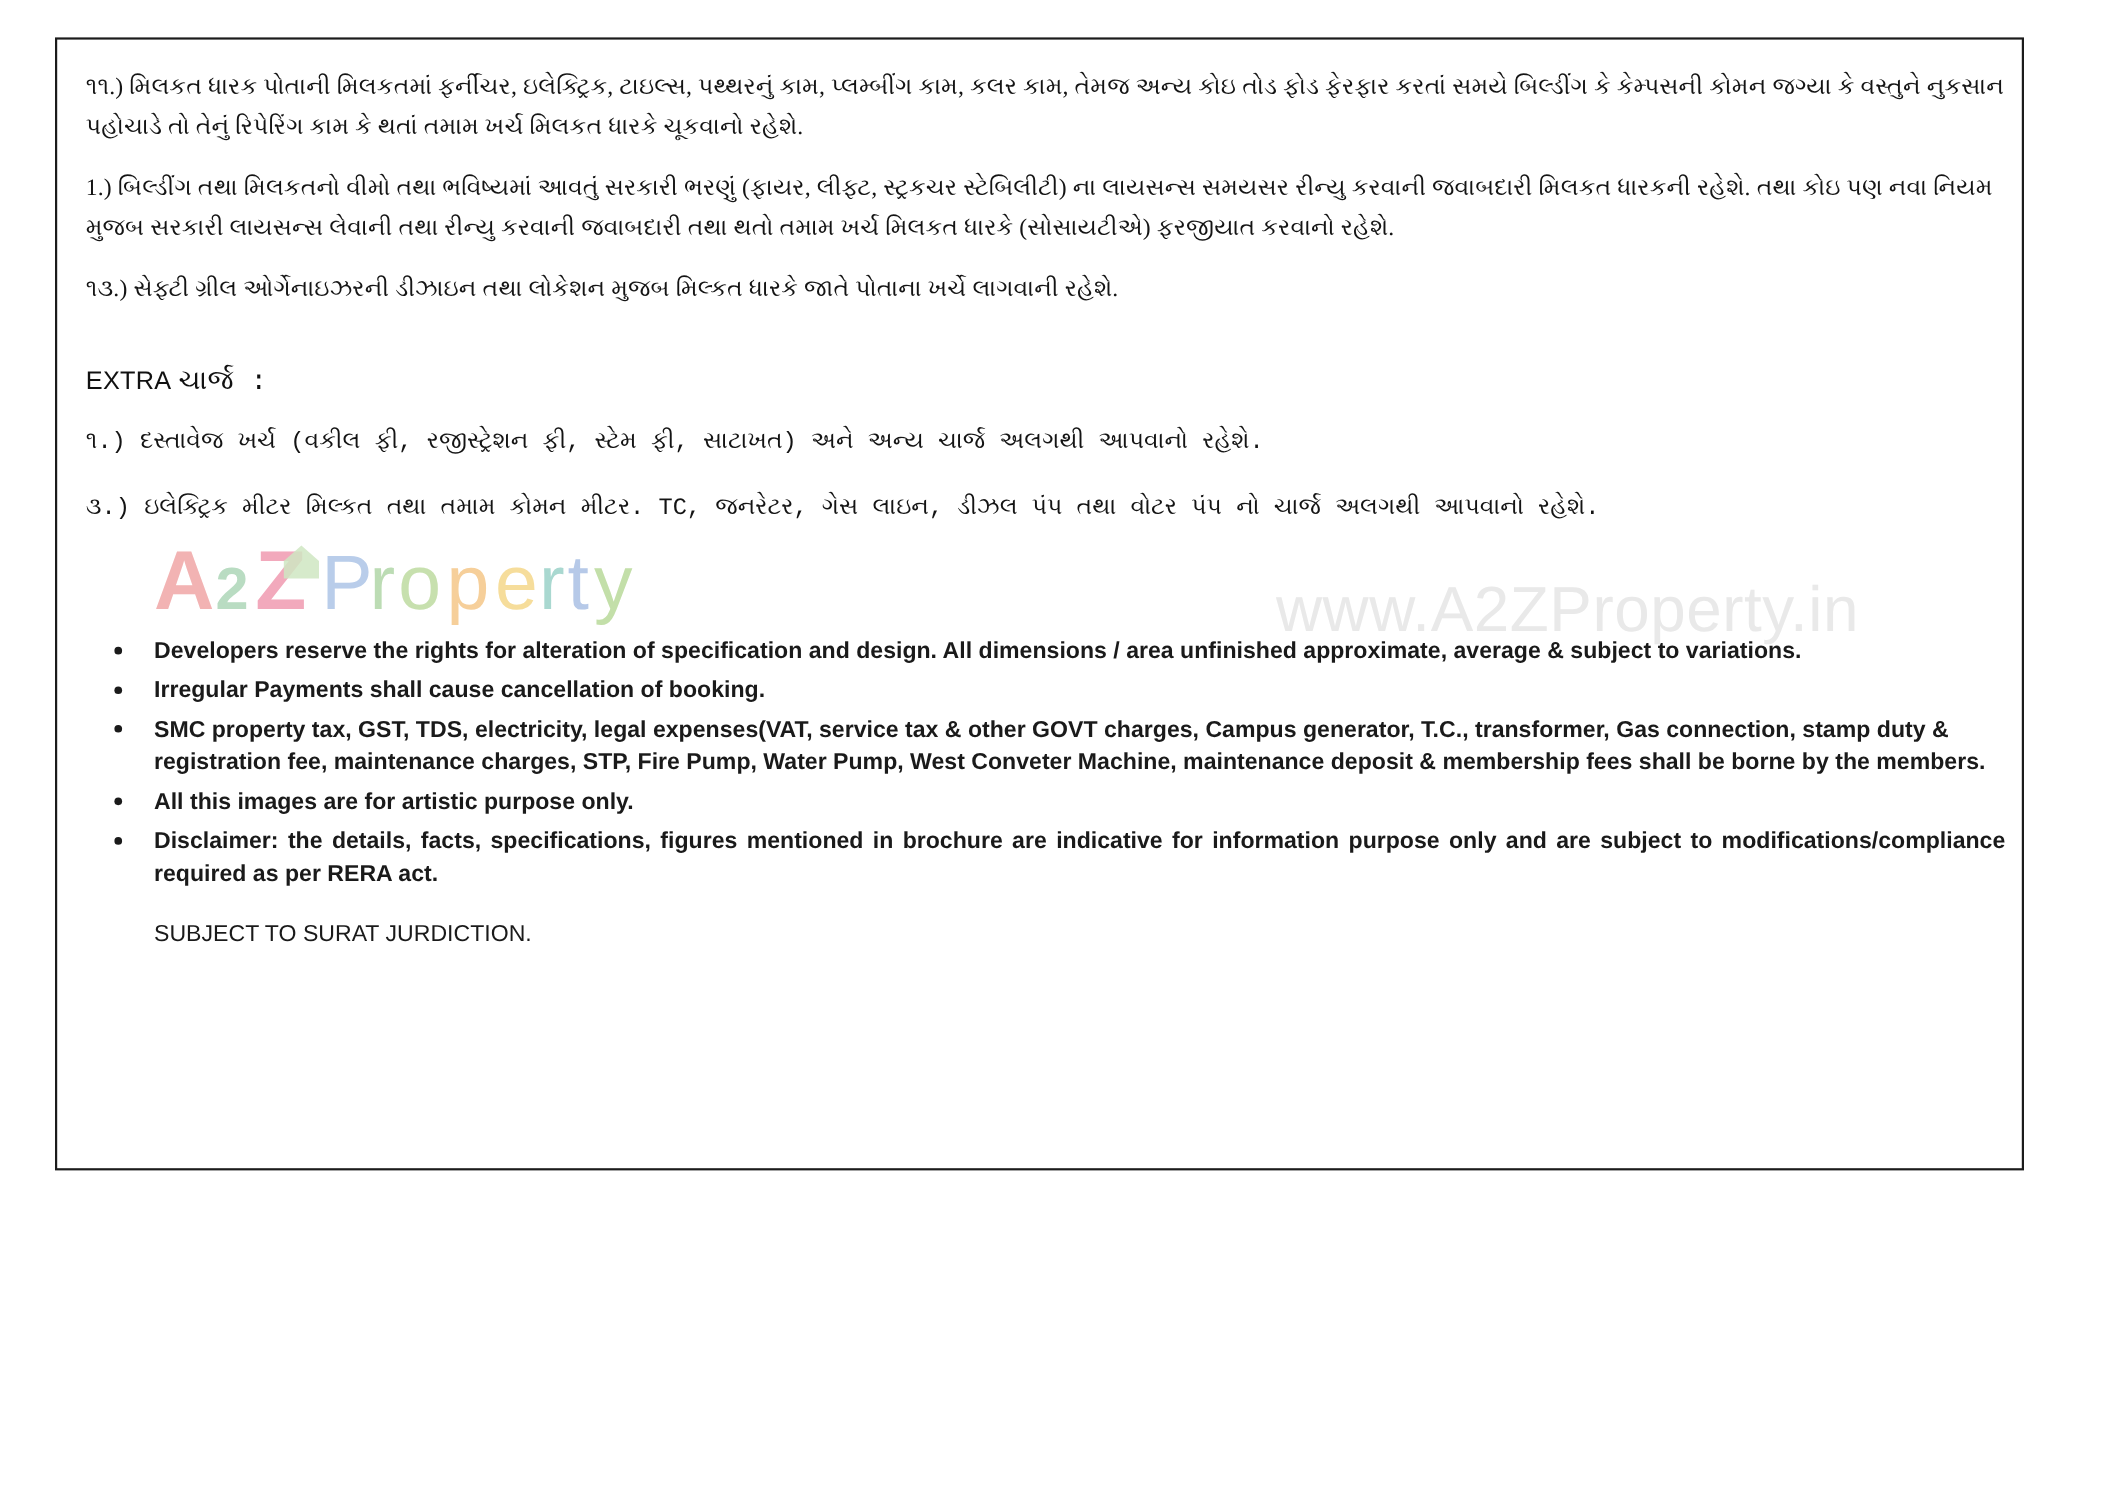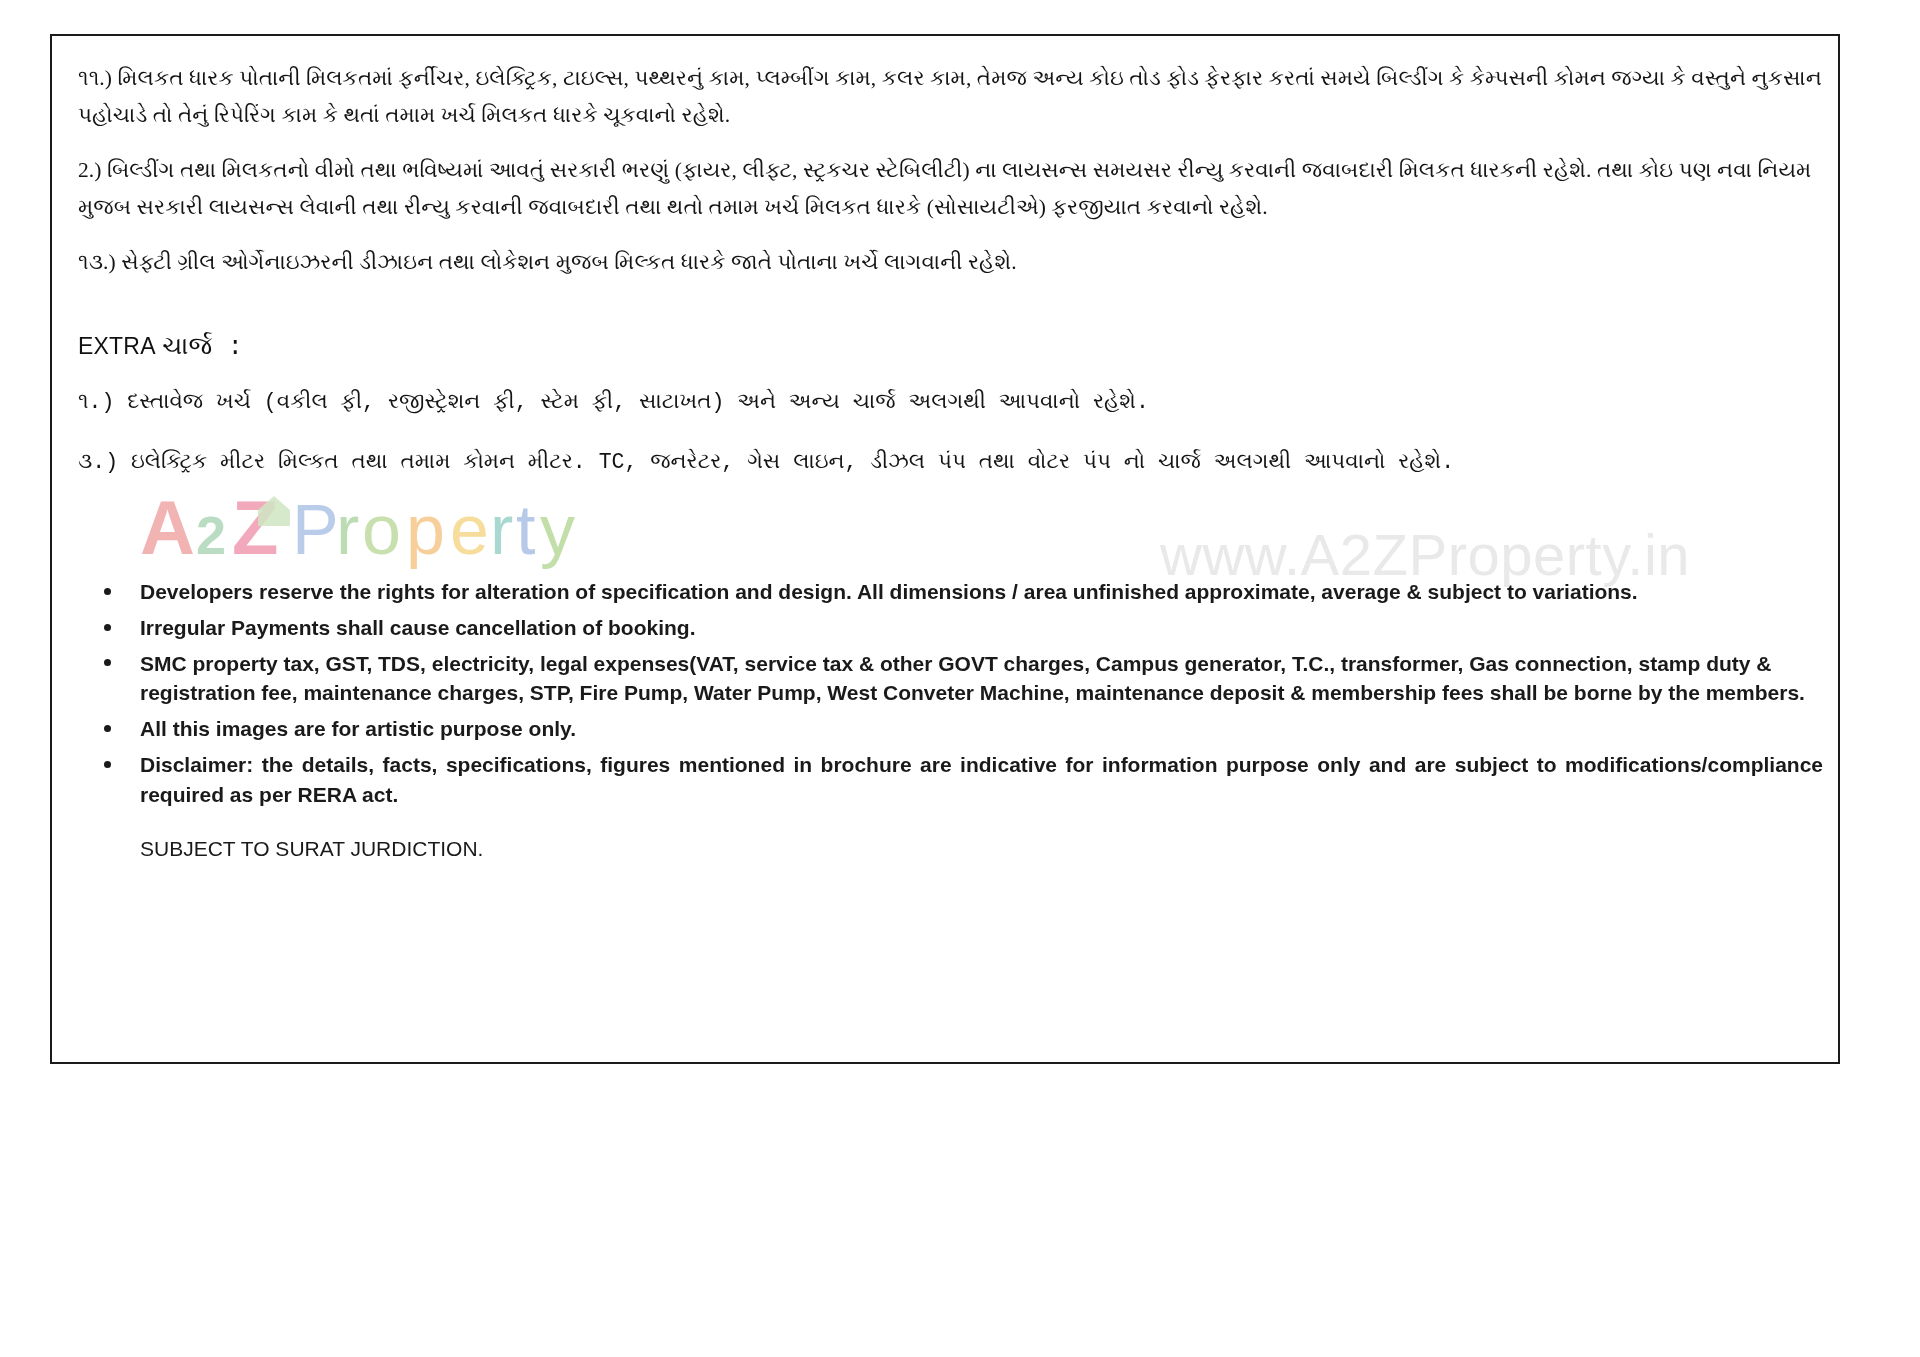--- a/index.html
+++ b/index.html
@@ -143,21 +143,21 @@
 <body>
 
 <div id="page">
 
   <div class="page-frame"></div>
 
   <div class="content">
 
     <p class="guj-para">૧૧.) મિલકત ધારક પોતાની મિલકતમાં ફર્નીચર, ઇલેક્ટ્રિક, ટાઇલ્સ, પથ્થરનું કામ, પ્લમ્બીંગ કામ, કલર કામ, તેમજ અન્ય કોઇ તોડ ફોડ ફેરફાર કરતાં સમયે બિલ્ડીંગ કે કેમ્પસની કોમન જગ્યા કે વસ્તુને નુકસાન પહોચાડે તો તેનું રિપેરિંગ કામ કે થતાં તમામ ખર્ચ મિલકત ધારકે ચૂકવાનો રહેશે.</p>
 
-    <p class="guj-para">2.) બિલ્ડીંગ તથા મિલકતનો વીમો તથા ભવિષ્યમાં આવતું સરકારી ભરણું (ફાયર, લીફ્ટ, સ્ટ્રકચર સ્ટેબિલીટી) ના લાયસન્સ સમયસર રીન્યુ કરવાની જવાબદારી મિલકત ધારકની રહેશે. તથા કોઇ પણ નવા નિયમ મુજબ સરકારી લાયસન્સ લેવાની તથા રીન્યુ કરવાની જવાબદારી તથા થતો તમામ ખર્ચ મિલકત ધારકે (સોસાયટીએ) ફરજીયાત કરવાનો રહેશે.</p>
+    <p class="guj-para">1.) બિલ્ડીંગ તથા મિલકતનો વીમો તથા ભવિષ્યમાં આવતું સરકારી ભરણું (ફાયર, લીફ્ટ, સ્ટ્રકચર સ્ટેબિલીટી) ના લાયસન્સ સમયસર રીન્યુ કરવાની જવાબદારી મિલકત ધારકની રહેશે. તથા કોઇ પણ નવા નિયમ મુજબ સરકારી લાયસન્સ લેવાની તથા રીન્યુ કરવાની જવાબદારી તથા થતો તમામ ખર્ચ મિલકત ધારકે (સોસાયટીએ) ફરજીયાત કરવાનો રહેશે.</p>
 
     <p class="guj-para tight">૧૩.) સેફ્ટી ગ્રીલ ઓર્ગેનાઇઝરની ડીઝાઇન તથા લોકેશન મુજબ મિલ્કત ધારકે જાતે પોતાના ખર્ચે લાગવાની રહેશે.</p>
 
     <div class="extra-head">
       <span>EXTRA</span><span>&nbsp;</span><span class="guj-inline">ચાર્જ :</span>
     </div>
 
     <p class="guj-item">૧.) દસ્તાવેજ ખર્ચ (વકીલ ફી, રજીસ્ટ્રેશન ફી, સ્ટેમ ફી, સાટાખત) અને અન્ય ચાર્જ અલગથી આપવાનો રહેશે.</p>
 
 

